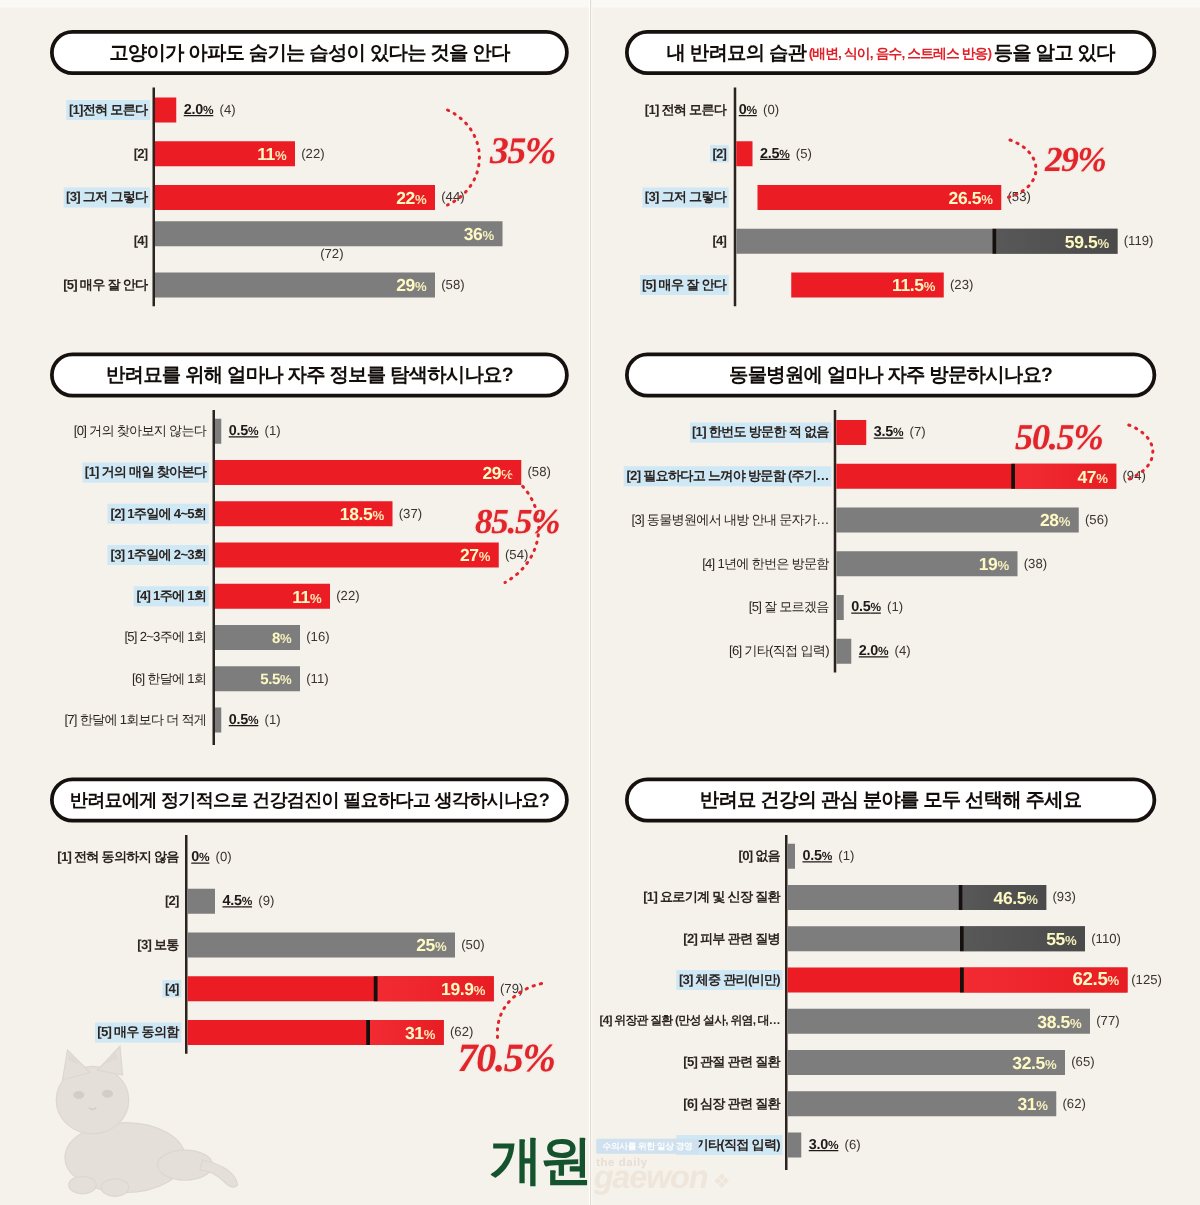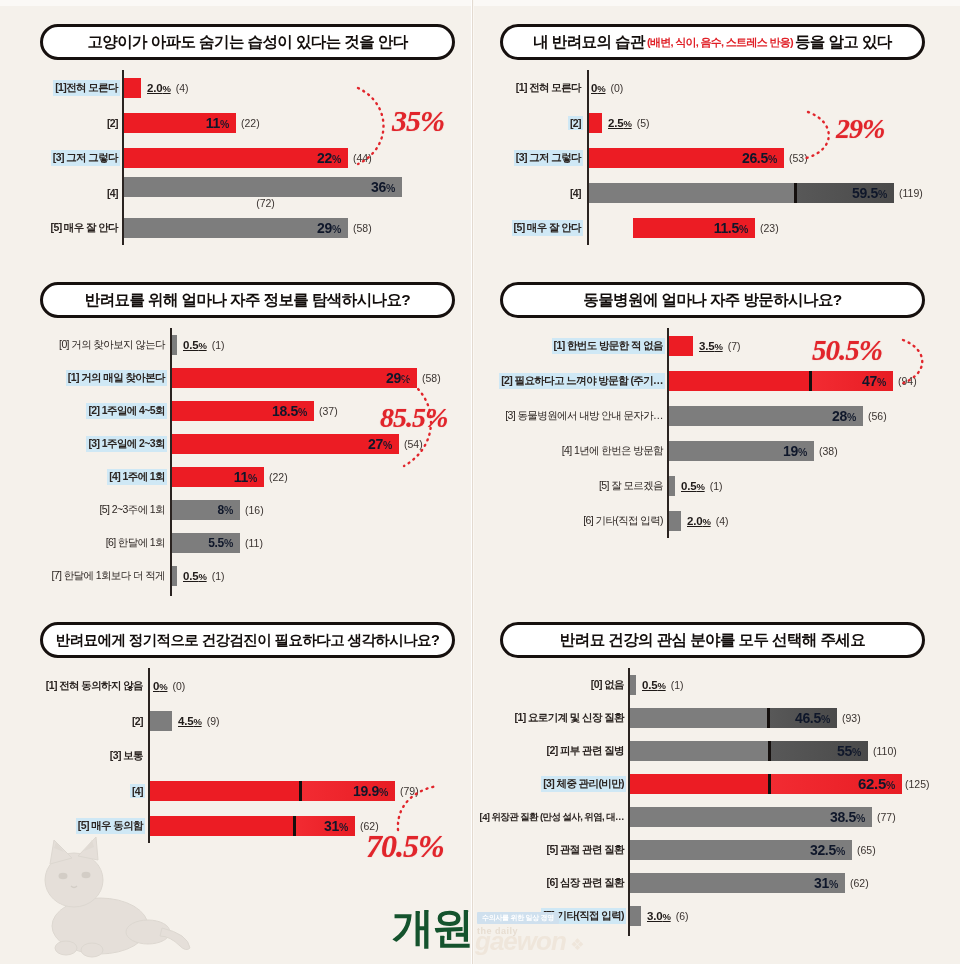--- a/index.html
+++ b/index.html
@@ -70,21 +70,21 @@
   .bar.red{background:#ec1c24;}
   .bar.gray{background:#7d7d7d;}
   .bar .cap{
     position:absolute;right:0;top:0;bottom:0;
     border-left:3px solid #15100e;
     box-sizing:border-box;
   }
   .bar.red .cap{background:linear-gradient(to right,#f22b32,#e81d24);}
   .bar.gray .cap{background:linear-gradient(to right,#585858,#4a4a4a);}
   .inval{
-    position:relative;z-index:3;color:#0f172a;font-weight:700;
+    position:relative;z-index:3;color:#fef9c3;font-weight:700;
     font-size:14px;padding-right:7px;letter-spacing:-.3px;white-space:nowrap;
   }
   .inval .pc{font-size:10.5px;opacity:.92;}
   .outval{
     font-size:11.5px;font-weight:700;color:#1f1a18;white-space:nowrap;
     margin-left:6px;letter-spacing:-.2px;text-decoration:underline;
   }
   .outval .pc{font-size:9.5px;}
   .cnt{
     font-size:10.5px;color:#3a3330;font-weight:400;margin-left:5px;white-space:nowrap;
@@ -206,21 +206,21 @@
         <span class="lbl hl" style="right:calc(100% - 88px);">[2]</span>
         <div class="barwrap" style="left:94px;">
           <div class="bar red" style="width:13px;"></div>
           <span class="outval"><span>2.5</span><span class="pc">%</span></span>
           <span class="cnt">(5)</span>
         </div>
       </div>
 
       <div class="row" style="height:35px;">
         <span class="lbl hl" style="right:calc(100% - 88px);">[3] 그저 그렇다</span>
-        <div class="barwrap" style="left:94px;">
+        <div class="barwrap" style="left:94px;padding-left:17px;">
           <div class="bar red" style="width:195px;">
             <span class="inval"><span>26.5</span><span class="pc">%</span></span>
           </div>
           <span class="cnt">(53)</span>
         </div>
       </div>
 
       <div class="row" style="height:35px;">
         <span class="lbl" style="right:calc(100% - 88px);">[4]</span>
         <div class="barwrap" style="left:94px;">
@@ -430,20 +430,26 @@
         <span class="lbl" style="right:calc(100% - 115px);">[2]</span>
         <div class="barwrap" style="left:120px;">
           <div class="bar gray" style="width:22px;"></div>
           <span class="outval"><span>4.5</span><span class="pc">%</span></span>
           <span class="cnt">(9)</span>
         </div>
       </div>
 
       <div class="row" style="height:35px;">
         <span class="lbl" style="right:calc(100% - 115px);">[3] 보통</span>
+        <div class="barwrap" style="left:120px;">
+          <div class="bar gray" style="width:214px;">
+            <span class="inval"><span>25</span><span class="pc">%</span></span>
+          </div>
+          <span class="cnt">(50)</span>
+        </div>
       </div>
 
       <div class="row" style="height:35px;">
         <span class="lbl hl" style="right:calc(100% - 115px);">[4]</span>
         <div class="barwrap" style="left:120px;">
           <div class="bar red" style="width:245px;">
             <span class="cap" style="width:96px;"></span>
             <span class="inval"><span>19.9</span><span class="pc">%</span></span>
           </div>
           <span class="cnt">(79)</span>

